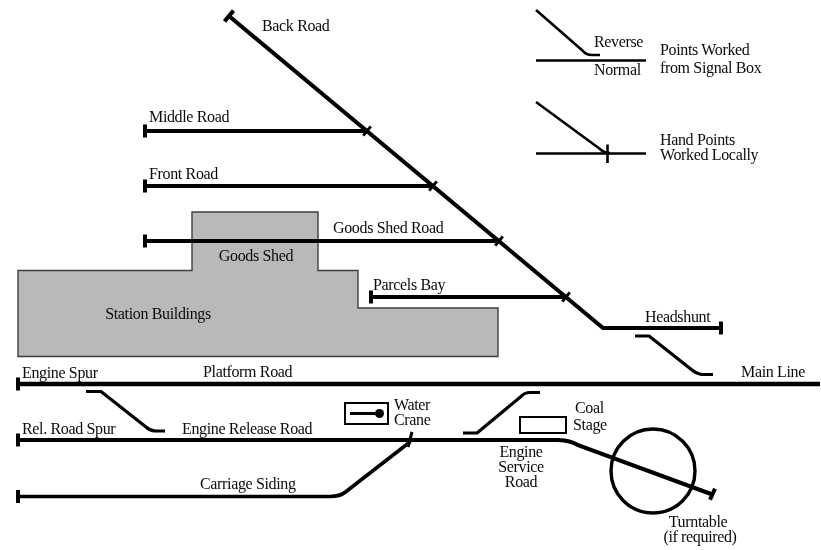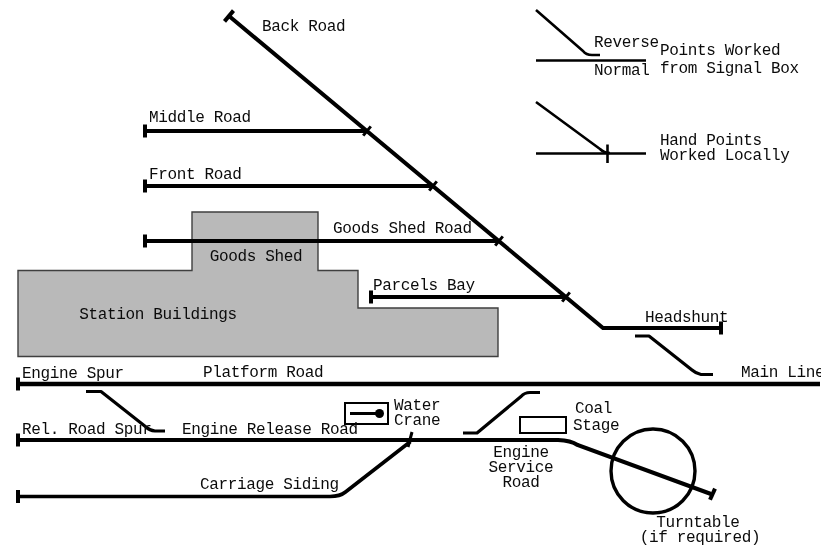--- a/index.html
+++ b/index.html
@@ -1,17 +1,17 @@
 <!DOCTYPE html>
 <html style="--background: #ffffff; --track: #000000; --building_fill: #b9b9b9; --building_stroke: #3f3f3f; --text: #0b0b0b;"><head>
 <meta charset="utf-8">
 <style>
   html,body{margin:0;padding:0;background:#fff;}
   .stage{position:relative;width:821px;height:550px;background:var(--background,#ffffff);
-         font-family:Liberation Mono, monospace;overflow:hidden;}
+         font-family:Liberation Serif, serif;overflow:hidden;}
   svg{display:block;}
   .track{stroke:var(--track,#000);stroke-width:4;fill:none;stroke-linecap:butt;}
   .track-main{stroke-width:4.4;}
   .track-med{stroke-width:3.6;}
   .cross{stroke:var(--track,#000);stroke-width:3.2;fill:none;stroke-linejoin:round;}
   .tick{stroke:var(--track,#000);stroke-width:4;fill:none;}
   .htick{stroke:var(--track,#000);stroke-width:3;fill:none;}
   .building{fill:var(--building_fill,#b9b9b9);stroke:var(--building_stroke,#3f3f3f);stroke-width:1.4;}
   .structbox{fill:#ffffff;stroke:var(--track,#000);stroke-width:2;}
   .legendline{stroke:var(--track,#000);stroke-width:2.6;fill:none;stroke-linejoin:round;}

